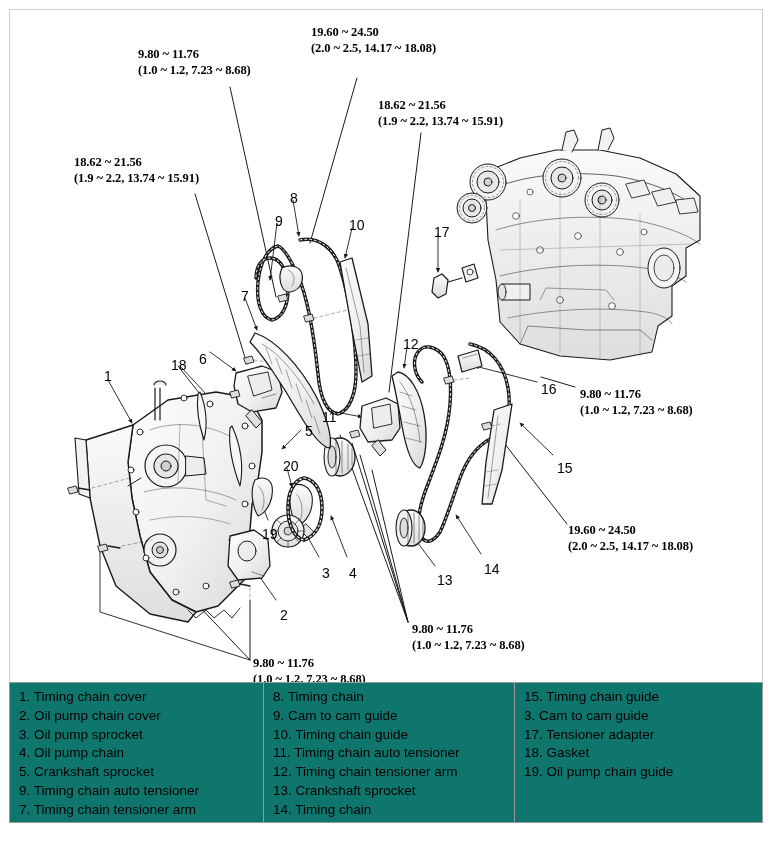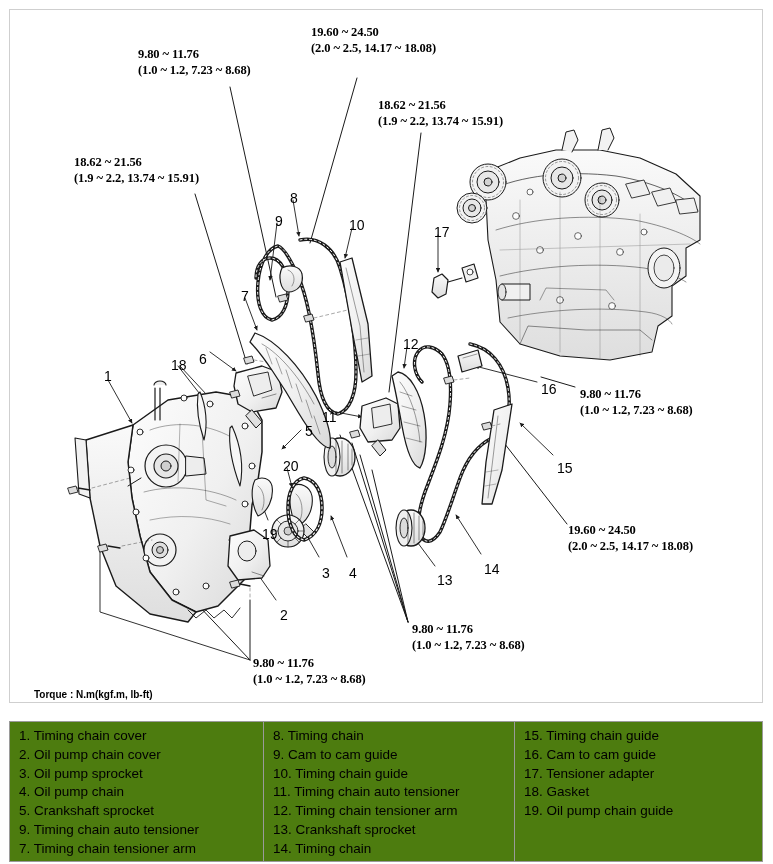--- a/index.html
+++ b/index.html
@@ -74,26 +74,26 @@
     font-size: 10px;
     font-weight: bold;
     color: #000000;
     white-space: nowrap;
   }
 
   
   #legend-table {
     position: absolute;
     left: 9px;
-    top: 721px;
+    top: 682px;
     width: 754px;
     height: 141px;
     border: 1px solid #9a9a9a;
     box-sizing: border-box;
-    background: #4d7c0f;
+    background: #0f766e;
     display: flex;
   }
   .legend-col {
     box-sizing: border-box;
     padding: 5px 0 0 9px;
   }
   .legend-col.c1 { width: 253px; }
   .legend-col.c2 { width: 251px; border-left: 1px solid #9a9a9a; }
   .legend-col.c3 { width: 248px; border-left: 1px solid #9a9a9a; }
   .legend-item {
@@ -568,20 +568,20 @@
         <div class="legend-item">8. Timing chain</div>
         <div class="legend-item">9. Cam to cam guide</div>
         <div class="legend-item">10. Timing chain guide</div>
         <div class="legend-item">11. Timing chain auto tensioner</div>
         <div class="legend-item">12. Timing chain tensioner arm</div>
         <div class="legend-item">13. Crankshaft sprocket</div>
         <div class="legend-item">14. Timing chain</div>
       </div>
     <div class="legend-col c3">
         <div class="legend-item">15. Timing chain guide</div>
-        <div class="legend-item">16. Cam to cam guide</div>
+        <div class="legend-item">3. Cam to cam guide</div>
         <div class="legend-item">17. Tensioner adapter</div>
         <div class="legend-item">18. Gasket</div>
         <div class="legend-item">19. Oil pump chain guide</div>
       </div>
   </div>
 
 </div>
 
 </body></html>

